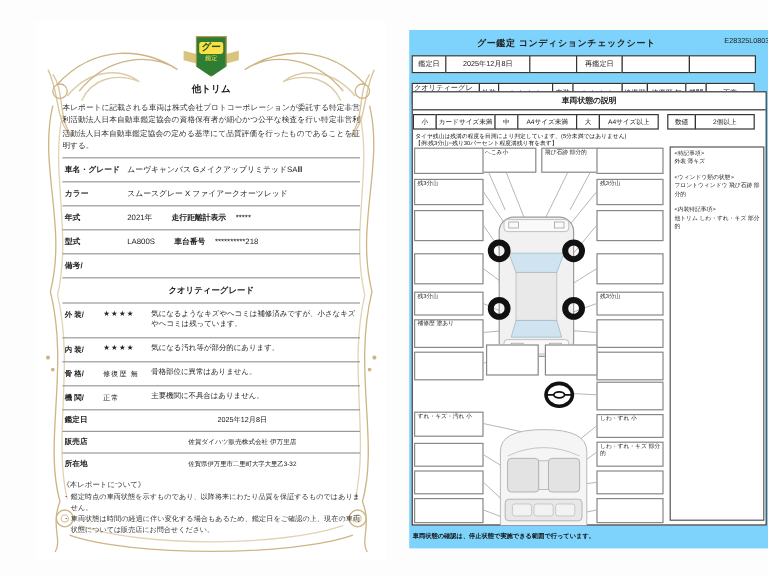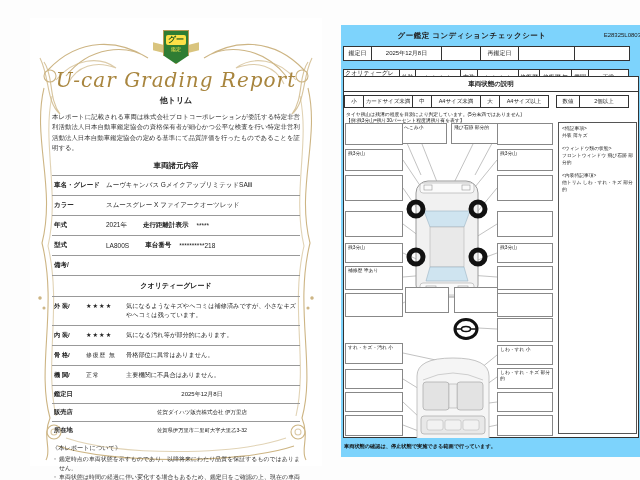--- a/index.html
+++ b/index.html
@@ -94,25 +94,23 @@
 
   <div class="cert-inner">
     <div class="emblem-wrap">
       <div class="emblem-ribbon left"></div>
       <div class="emblem-ribbon right"></div>
       <div class="emblem">
         <div class="emblem-top">グー</div>
         <div class="emblem-bottom">鑑定</div>
       </div>
     </div>
-    <div class="cert-title">U-car Grading Report</div>
     <div class="cert-seal">他トリム</div>
     <div class="cert-intro">本レポートに記載される車両は株式会社プロトコーポレーションが委託する特定非営利活動法人日本自動車鑑定協会の資格保有者が細心かつ公平な検査を行い特定非営利活動法人日本自動車鑑定協会の定める基準にて品質評価を行ったものであることを証明する。</div>
 
-    <div class="spec-header">車両諸元内容</div>
     <div class="spec-table">
       <div class="spec-row">
         <span class="lab">車名・グレード</span>
         <span class="val">ムーヴキャンバス GメイクアップリミテッドSAⅢ</span>
       </div>
       <div class="spec-row">
         <span class="lab">カラー</span>
         <span class="val">スムースグレー X ファイアークオーツレッド</span>
       </div>
       <div class="spec-row">

